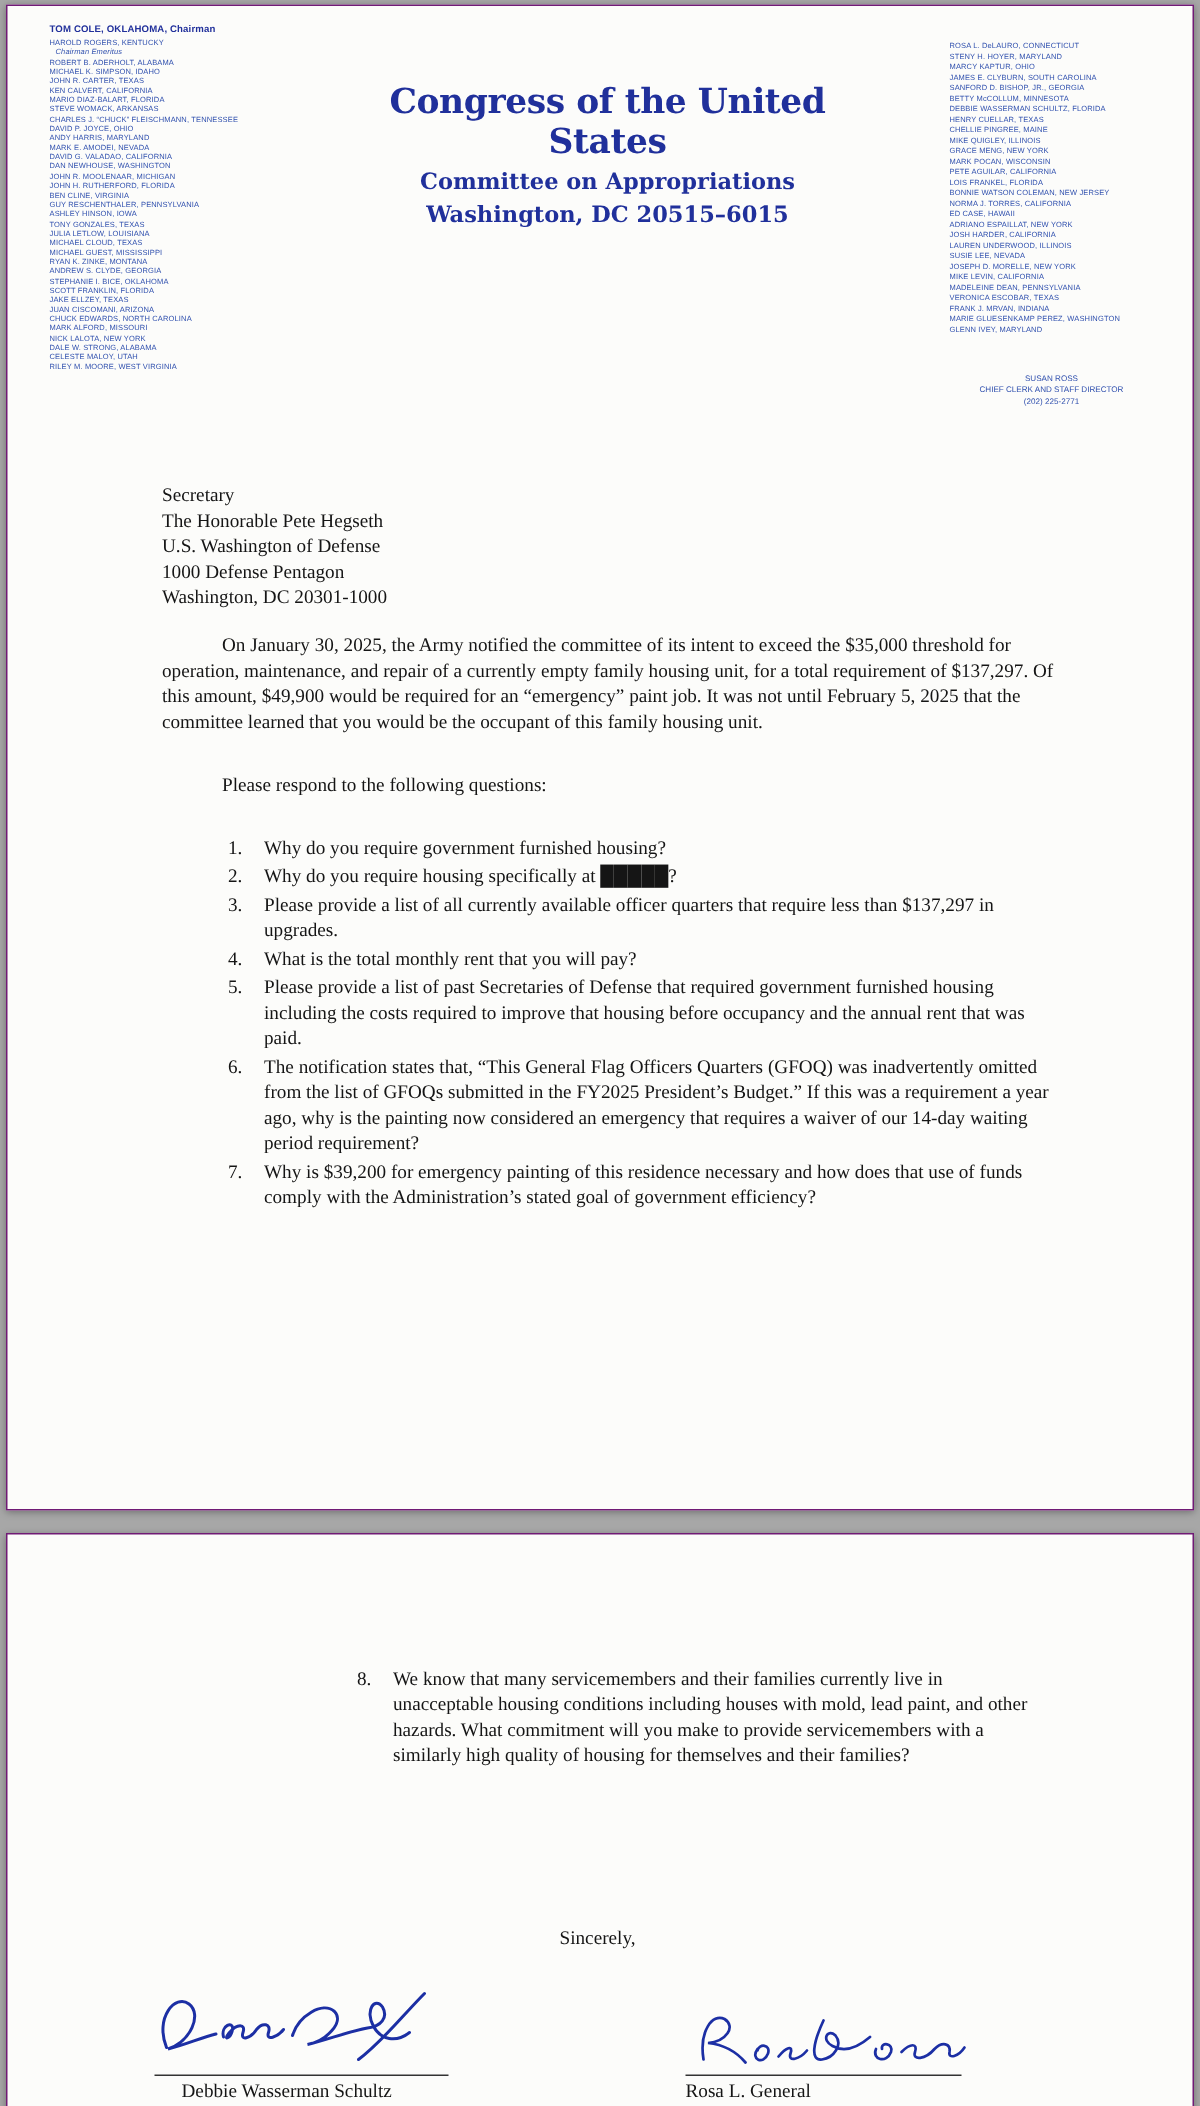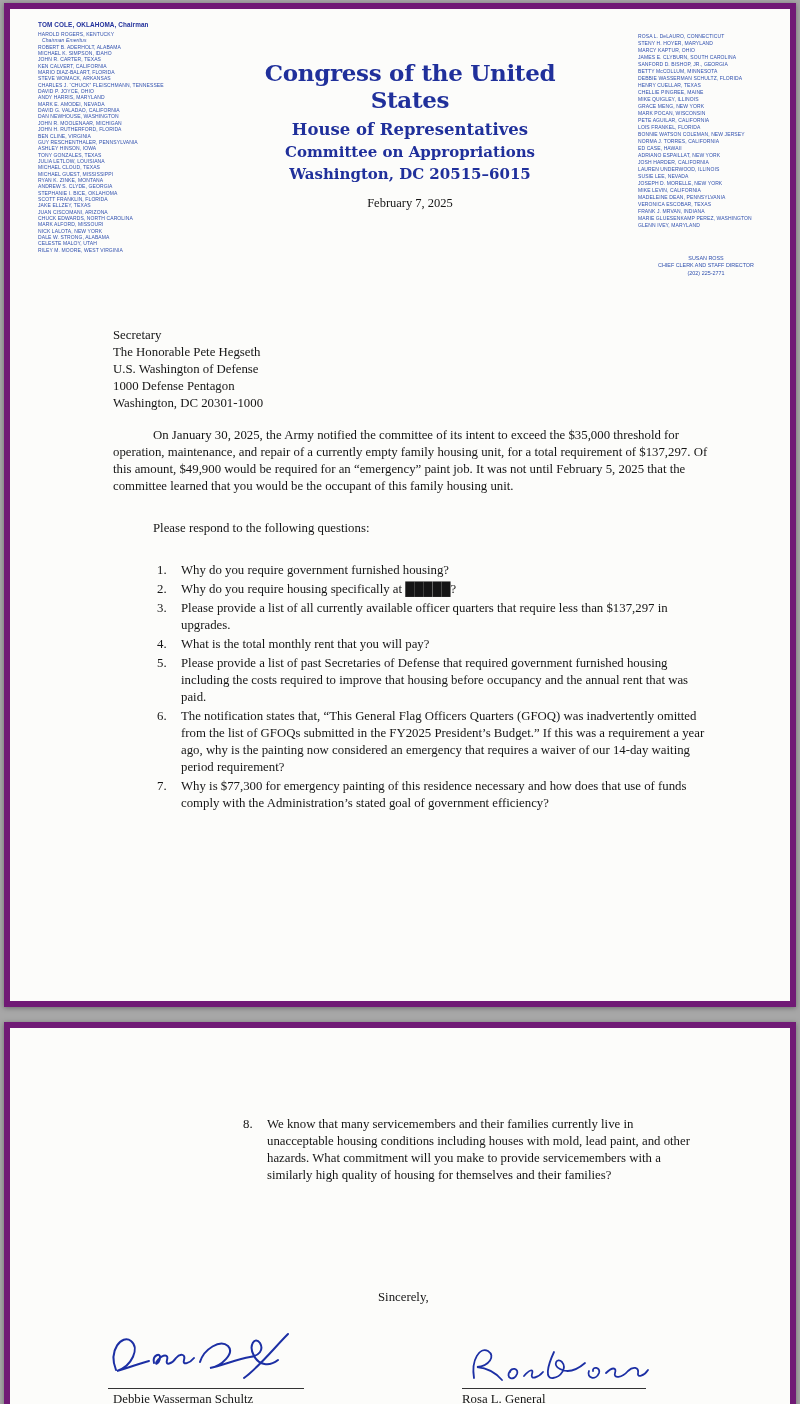--- a/index.html
+++ b/index.html
@@ -8,21 +8,21 @@
     overflow:hidden;
     background:#a7a7a7;
     font-family:"Liberation Serif", serif;
     color:#151515;
   }
   .page {
     background:#fcfcfa;
     width:792px;
     margin:0 auto;
     position:relative;
-    border:6px solid #701a75;
+    border:1px solid #701a75;
     box-shadow:0 1px 5px rgba(0,0,0,.35);
   }
   #page1 { height:1004px; margin-top:3px; }
   #page2 { height:396px; margin-top:15px; }
 
   
   .maj-col { position:absolute; left:28px; top:12px; width:200px; }
   .chairman-line {
     font-family:"Liberation Sans", sans-serif;
     font-size:6.4px; font-weight:bold; color:#21309b;
@@ -58,21 +58,21 @@
 
   
   .qlist2 { position:absolute; left:233px; top:88px; width:458px; font-size:12.8px; line-height:17px; }
   .closing { position:absolute; left:143px; top:210px; font-size:12.8px; }
   .valediction { position:absolute; left:368px; top:262px; font-size:12.8px; }
   .sig-svg { position:absolute; }
   .sig-line { position:absolute; top:360px; border-bottom:1px solid #333; height:0; }
   .sig-name { position:absolute; top:364px; font-size:12.8px; }
   #sig1-line { left:98px; width:196px; }
   #sig2-line { left:452px; width:184px; }
-  #sig1-name { left:103px;text-decoration:underline; }
+  #sig1-name { left:116px; }
   #sig2-name { left:452px; }
 </style>
 </head>
 <body>
 
 <div class="page" id="page1">
 
   <div class="maj-col">
     <div class="chairman-line">TOM COLE, OKLAHOMA, Chairman</div>
     <div class="members maj-members">
@@ -110,24 +110,22 @@
         <div>MARK ALFORD, MISSOURI</div>
         <div>NICK LALOTA, NEW YORK</div>
         <div>DALE W. STRONG, ALABAMA</div>
         <div>CELESTE MALOY, UTAH</div>
         <div>RILEY M. MOORE, WEST VIRGINIA</div>
       </div>
   </div>
 
   <div class="center-block">
     <div class="org1">Congress of the United States</div>
-    <div class="org2">House of Representatives</div>
     <div class="org3">Committee on Appropriations</div>
     <div class="org4">Washington, DC 20515–6015</div>
-    <div class="date-line">February 7, 2025</div>
   </div>
 
   <div class="min-col">
     <div class="members">
 
     <div>ROSA L. DeLAURO, CONNECTICUT</div>
         <div>STENY H. HOYER, MARYLAND</div>
         <div>MARCY KAPTUR, OHIO</div>
         <div>JAMES E. CLYBURN, SOUTH CAROLINA</div>
         <div>SANFORD D. BISHOP, JR., GEORGIA</div>
@@ -201,21 +199,21 @@
           <span class="qtext">Please provide a list of past Secretaries of Defense that required government furnished housing including the costs required to improve that housing before occupancy and the annual rent that was paid.</span>
         </div>
 
         <div class="qitem">
           <span class="qnum">6.</span>
           <span class="qtext">The notification states that, “This General Flag Officers Quarters (GFOQ) was inadvertently omitted from the list of GFOQs submitted in the FY2025 President’s Budget.” If this was a requirement a year ago, why is the painting now considered an emergency that requires a waiver of our 14-day waiting period requirement?</span>
         </div>
 
         <div class="qitem">
           <span class="qnum">7.</span>
-          <span class="qtext">Why is $77,300 for emergency painting of this residence necessary and how does that use of funds comply with the Administration’s stated goal of government efficiency?</span>
+          <span class="qtext">Why is $39,200 for emergency painting of this residence necessary and how does that use of funds comply with the Administration’s stated goal of government efficiency?</span>
         </div>
       </div>
   </div>
 
 </div>
 
 <div class="page" id="page2">
 
   <div class="qlist2">
 

